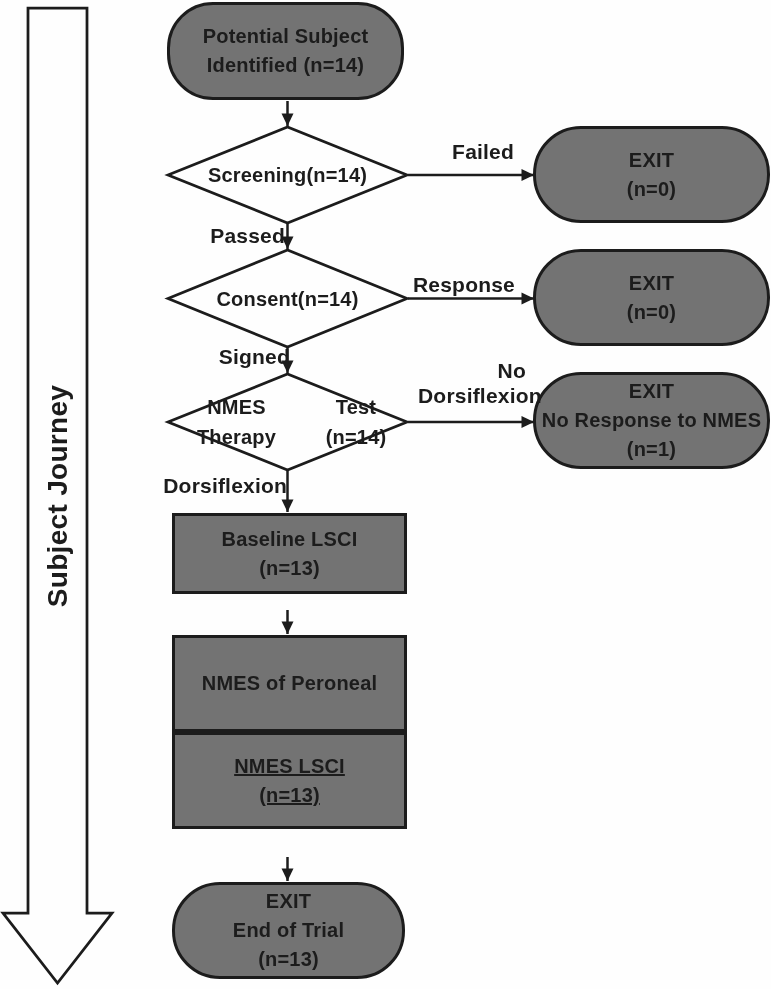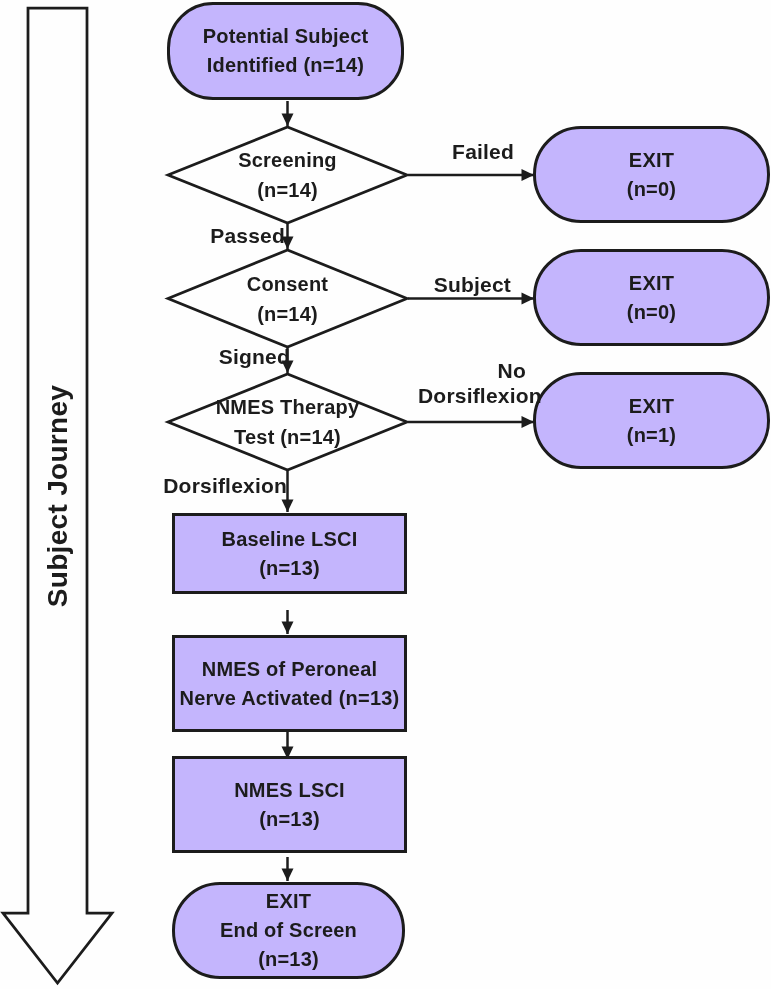--- a/index.html
+++ b/index.html
@@ -3,39 +3,39 @@
 <meta charset="utf-8">
 <style>
   html,body{margin:0;padding:0;background:#ffffff;}
   .canvas{
     position:relative;width:771px;height:989px;background:#fefefe;overflow:hidden;
     font-family:"Liberation Sans",sans-serif;color:#1c1c1c;
   }
   .layer{position:absolute;left:0;top:0;width:771px;height:989px;}
   .node{
     position:absolute;display:flex;flex-direction:column;justify-content:center;align-items:center;
-    border:3px solid #1c1c1c;background:#c4b5fd;box-sizing:border-box;
+    border:3px solid #1c1c1c;background:#737373;box-sizing:border-box;
     font-size:20px;font-weight:700;line-height:29px;text-align:center;letter-spacing:0.2px;
   }
   .stadium{border-radius:48px;}
   .dtext{
-    position:absolute;display:flex;flex-direction:column;justify-content:center;align-items:center;
+    position:absolute;display:flex;flex-direction:row;justify-content:center;align-items:center;
     font-size:20px;font-weight:700;line-height:30px;text-align:center;letter-spacing:0.2px;
   }
   .elabel{
     position:absolute;font-size:21px;font-weight:700;text-align:right;line-height:25px;letter-spacing:0.2px;
   }
   
   .n-start{left:167px;top:2px;width:237px;height:98px;border-radius:46px;}
   .n-exit1{left:533px;top:126px;width:237px;height:97px;}
   .n-exit2{left:533px;top:249px;width:237px;height:97px;}
   .n-exit3{left:533px;top:372px;width:237px;height:97px;}
   .n-baseline{left:172px;top:513px;width:235px;height:81px;}
   .n-peroneal{left:172px;top:635px;width:235px;height:97px;}
-  .n-nmeslsci{left:172px;top:756px;width:235px;height:97px;}
+  .n-nmeslsci{left:172px;top:732px;width:235px;height:97px;text-decoration:underline;}
   .n-end{left:172px;top:882px;width:233px;height:97px;}
   
   .t-d1{left:168px;top:127px;width:239px;height:96px;}
   .t-d2{left:168px;top:250px;width:239px;height:97px;text-align:center;}
   .t-d3{left:168px;top:374px;width:239px;height:96px;}
   
   .l-failed{left:418px;top:139px;width:96px;}
   .l-passed{left:185px;top:223px;width:100px;}
   .l-unsigned{left:413px;top:272px;width:98px;}
   .l-signed{left:190px;top:344px;width:100px;}
@@ -92,60 +92,60 @@
     <span>(n=0)</span>
   </div>
 
   <div class="node stadium n-exit2">
     <span>EXIT</span>
     <span>(n=0)</span>
   </div>
 
   <div class="node stadium n-exit3">
     <span>EXIT</span>
+    <span>No Response to NMES</span>
     <span>(n=1)</span>
   </div>
 
   <div class="node n-baseline">
     <span>Baseline LSCI</span>
     <span>(n=13)</span>
   </div>
 
   <div class="node n-peroneal">
     <span>NMES of Peroneal</span>
-    <span>Nerve Activated (n=13)</span>
   </div>
 
   <div class="node n-nmeslsci">
     <span>NMES LSCI</span>
     <span>(n=13)</span>
   </div>
 
   <div class="node stadium n-end">
     <span>EXIT</span>
-    <span>End of Screen</span>
+    <span>End of Trial</span>
     <span>(n=13)</span>
   </div>
 
   <div class="dtext t-d1">
     <span>Screening</span>
     <span>(n=14)</span>
   </div>
   <div class="dtext t-d2">
     <span>Consent</span>
     <span>(n=14)</span>
   </div>
   <div class="dtext t-d3">
     <span>NMES Therapy</span>
     <span>Test (n=14)</span>
   </div>
 
   <div class="elabel l-failed">Failed</div>
   <div class="elabel l-passed">Passed</div>
-  <div class="elabel l-unsigned">Subject</div>
+  <div class="elabel l-unsigned">Response</div>
   <div class="elabel l-signed">Signed</div>
   <div class="elabel l-nodorsi">
     <span style="display:block">No</span>
     <span style="display:block">Dorsiflexion</span>
   </div>
   <div class="elabel l-dorsi">Dorsiflexion</div>
 
 </div>
 
 </body></html>

